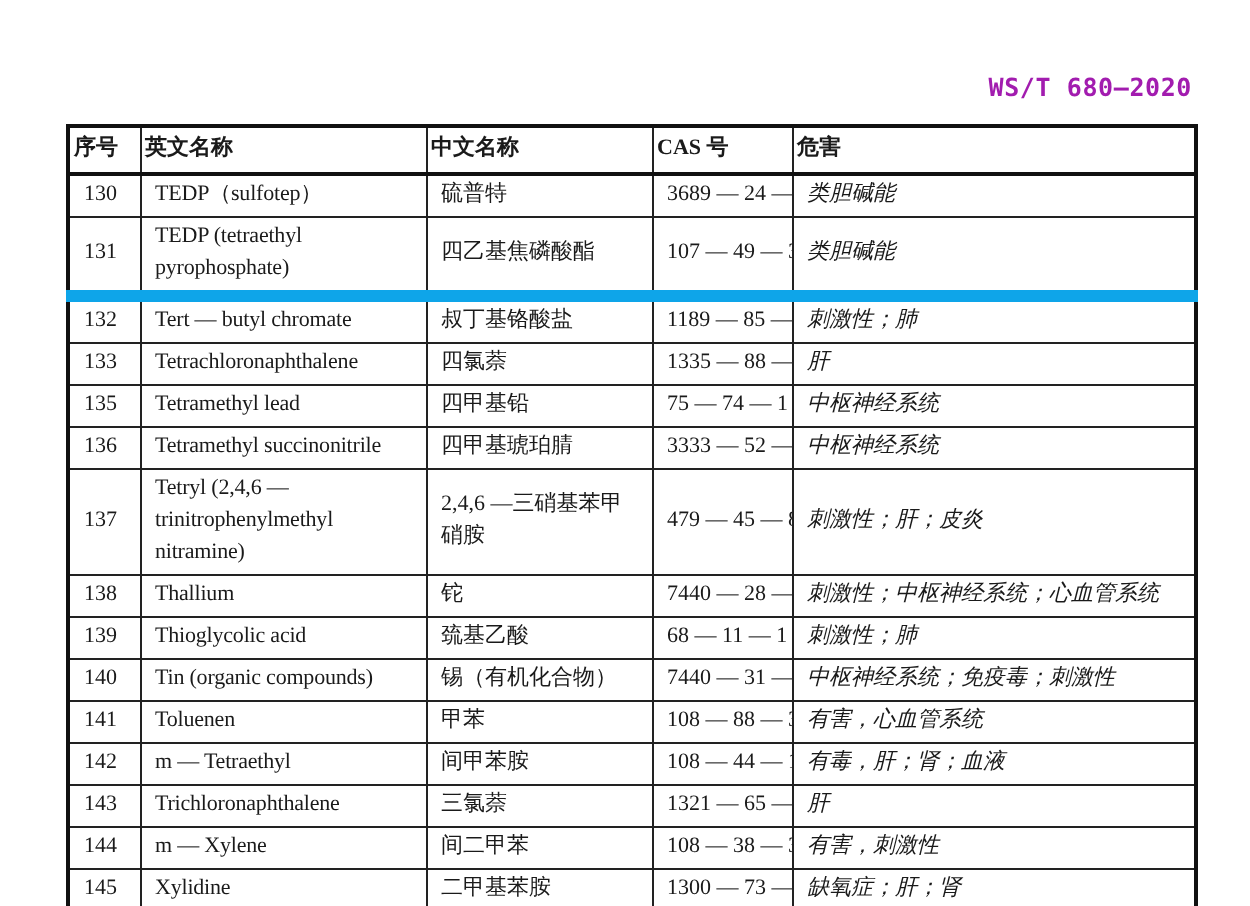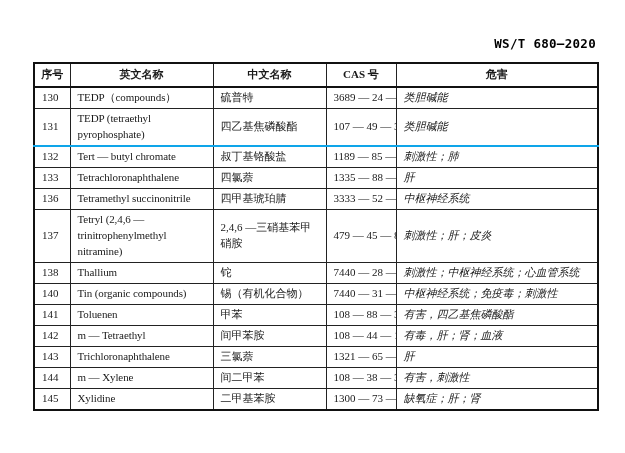--- a/index.html
+++ b/index.html
@@ -11,21 +11,21 @@
     font-family: "Liberation Serif", "DejaVu Serif", serif;
     color: #1a1a1a;
   }
   .doc-header {
     position: absolute;
     top: 36px; right: 29px;
     font-family: "DejaVu Sans Mono", monospace;
     font-weight: bold;
     font-size: 12.5px;
     letter-spacing: 0.3px;
-    color: #000000;
+    color: #a21caf;
   }
   table.hazard {
     position: absolute;
     left: 33px; top: 62px;
     width: 564px;
     border-collapse: collapse;
     table-layout: fixed;
   }
   table.hazard col.c1 { width: 36px; }
   table.hazard col.c2 { width: 143px; }
@@ -37,26 +37,26 @@
     border: 1px solid #222;
     vertical-align: middle;
     font-size: 11px;
     line-height: 1.45;
     padding: 2px 4px 2px 7px;
     overflow: hidden;
   }
   
   table.hazard { border: 2px solid #111; }
   table.hazard thead th { border-bottom: 2px solid #111; }
-  table.hazard tr.thick-top td { border-top: 2px solid #0ea5e9; }
+  table.hazard tr.thick-top td { border-top: 6px solid #0ea5e9; }
   table.hazard tbody tr:last-child td { border-bottom: 2px solid #111; }
 
   table.hazard th {
     font-weight: bold;
-    text-align: center;
+    text-align: left;
     height: 18px;
     padding: 2px 2px;
   }
   td.c-no  { text-align: left; padding-left: 2px; height: 16px; }
   td.c-en  { font-size: 10px; letter-spacing: -0.1px; padding: 2px 3px 2px 6px; }
   td.c-zh  { padding-right: 2px; }
   td.c-cas { padding-right: 2px; white-space: nowrap; }
   td.c-hz  { padding-right: 26px; font-style: italic; }
 </style>
 </head>
@@ -78,21 +78,21 @@
         <th>序号</th>
         <th>英文名称</th>
         <th>中文名称</th>
         <th>CAS 号</th>
         <th>危害</th>
       </tr>
     </thead>
     <tbody>
         <tr>
     <td class="c-no">130</td>
-    <td class="c-en">TEDP（compounds）</td>
+    <td class="c-en">TEDP（sulfotep）</td>
     <td class="c-zh">硫普特</td>
     <td class="c-cas">3689 — 24 — 5</td>
     <td class="c-hz">类胆碱能</td>
   </tr>
         <tr>
     <td class="c-no">131</td>
     <td class="c-en">TEDP (tetraethyl pyrophosphate)</td>
     <td class="c-zh">四乙基焦磷酸酯</td>
     <td class="c-cas">107 — 49 — 3</td>
     <td class="c-hz">类胆碱能</td>
@@ -105,20 +105,27 @@
     <td class="c-hz">刺激性；肺</td>
   </tr>
         <tr>
     <td class="c-no">133</td>
     <td class="c-en">Tetrachloronaphthalene</td>
     <td class="c-zh">四氯萘</td>
     <td class="c-cas">1335 — 88 — 2</td>
     <td class="c-hz">肝</td>
   </tr>
         <tr>
+    <td class="c-no">135</td>
+    <td class="c-en">Tetramethyl lead</td>
+    <td class="c-zh">四甲基铅</td>
+    <td class="c-cas">75 — 74 — 1</td>
+    <td class="c-hz">中枢神经系统</td>
+  </tr>
+        <tr>
     <td class="c-no">136</td>
     <td class="c-en">Tetramethyl succinonitrile</td>
     <td class="c-zh">四甲基琥珀腈</td>
     <td class="c-cas">3333 — 52 — 6</td>
     <td class="c-hz">中枢神经系统</td>
   </tr>
         <tr>
     <td class="c-no">137</td>
     <td class="c-en">Tetryl (2,4,6 — trinitrophenylmethyl nitramine)</td>
     <td class="c-zh">2,4,6 —三硝基苯甲硝胺</td>
@@ -126,32 +133,39 @@
     <td class="c-hz">刺激性；肝；皮炎</td>
   </tr>
         <tr>
     <td class="c-no">138</td>
     <td class="c-en">Thallium</td>
     <td class="c-zh">铊</td>
     <td class="c-cas">7440 — 28 — 0</td>
     <td class="c-hz">刺激性；中枢神经系统；心血管系统</td>
   </tr>
         <tr>
+    <td class="c-no">139</td>
+    <td class="c-en">Thioglycolic acid</td>
+    <td class="c-zh">巯基乙酸</td>
+    <td class="c-cas">68 — 11 — 1</td>
+    <td class="c-hz">刺激性；肺</td>
+  </tr>
+        <tr>
     <td class="c-no">140</td>
     <td class="c-en">Tin (organic compounds)</td>
     <td class="c-zh">锡（有机化合物）</td>
     <td class="c-cas">7440 — 31 — 5</td>
     <td class="c-hz">中枢神经系统；免疫毒；刺激性</td>
   </tr>
         <tr>
     <td class="c-no">141</td>
     <td class="c-en">Toluenen</td>
     <td class="c-zh">甲苯</td>
     <td class="c-cas">108 — 88 — 3</td>
-    <td class="c-hz">有害，四乙基焦磷酸酯</td>
+    <td class="c-hz">有害，心血管系统</td>
   </tr>
         <tr>
     <td class="c-no">142</td>
     <td class="c-en">m — Tetraethyl</td>
     <td class="c-zh">间甲苯胺</td>
     <td class="c-cas">108 — 44 — 1</td>
     <td class="c-hz">有毒，肝；肾；血液</td>
   </tr>
         <tr>
     <td class="c-no">143</td>

